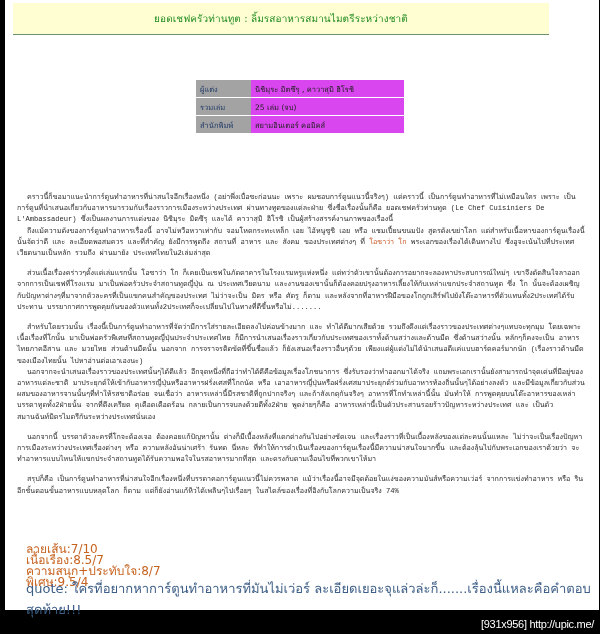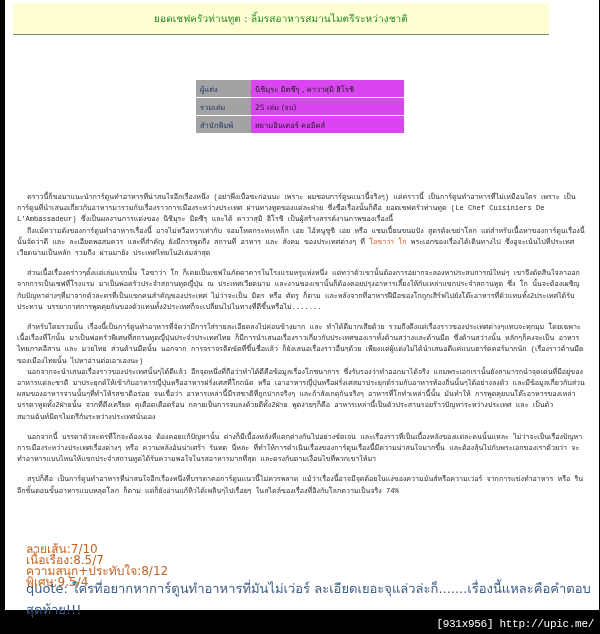--- a/index.html
+++ b/index.html
@@ -98,21 +98,21 @@
       left: 21px;
       top: 578px;
       font-size: 13px;
       color: #3d5e86;
     }
     .watermark {
       position: absolute;
       right: 6px;
       bottom: 4px;
       color: #ffffff;
-      font-family: Liberation Mono, monospace;
+      font-family: Liberation Sans, sans-serif;
       font-size: 11px;
       letter-spacing: -0.3px;
     }
   </style>
 </head>
 <body>
 
 <div class="page">
 
   <div class="header-band">
@@ -142,20 +142,20 @@
     <p>ส่วนเนื้อเรื่องคร่าวๆตั้งแต่เล่มแรกนั้น โอซาว่า โก ก็เคยเป็นเชฟในภัตตาคารในโรงแรมหรูแห่งหนึ่ง แต่ทว่าตัวเขานั้นต้องการอยากจะลองหาประสบการณ์ใหม่ๆ เขาจึงตัดสินใจลาออกจากการเป็นเชฟที่โรงแรม มาเป็นพ่อครัวประจำสถานทูตญี่ปุ่น ณ ประเทศเวียดนาม และงานของเขานั้นก็ต้องคอยปรุงอาหารเลี้ยงให้กับเหล่าแขกประจำสถานทูต ซึ่ง โก นั้นจะต้องเผชิญกับปัญหาต่างๆที่มาจากตัวละครที่เป็นแขกคนสำคัญของประเทศ ไม่ว่าจะเป็น มิตร หรือ ศัตรู ก็ตาม และหลังจากที่อาหารฝีมือของโกถูกเสิร์ฟไปยังโต๊ะอาหารที่ตัวแทนทั้ง2ประเทศได้รับประทาน บรรยากาศการพูดคุยกันของตัวแทนทั้ง2ประเทศก็จะเปลี่ยนไปในทางที่ดีขึ้นหรือไม่.......</p>
     <p>สำหรับโดยรวมนั้น เรื่องนี้เป็นการ์ตูนทำอาหารที่จัดว่ามีการใส่รายละเอียดลงไปค่อนข้างมาก และ ทำได้ดีมากเสียด้วย รวมถึงดึงแต่เรื่องราวของประเทศต่างๆแทบจะทุกมุม โดยเฉพาะ เนื้อเรื่องที่โกนั้น มาเป็นพ่อครัวพิเศษที่สถานทูตญี่ปุ่นประจำประเทศไทย ก็มีการนำเสนอเรื่องราวเกี่ยวกับประเทศของเราทั้งด้านสว่างและด้านมืด ซึ่งด้านสว่างนั้น หลักๆก็คงจะเป็น อาหารไทยภาคอีสาน และ มวยไทย ส่วนด้านมืดนั้น นอกจาก การจราจรติดขัดที่ขึ้นชื่อแล้ว ก็ยังเสนอเรื่องราวอื่นๆด้วย เพียงแต่ผู้แต่งไม่ได้นำเสนอดีแค่แบบฮาร์ดคอร์มากนัก (เรื่องราวด้านมืดของเมืองไทยนั้น ไปหาอ่านต่อเอาเองนะ)</p>
     <p class="cont">นอกจากจะนำเสนอเรื่องราวของประเทศนั้นๆได้ดีแล้ว อีกจุดหนึ่งที่ถือว่าทำได้ดีคือข้อมูลเรื่องโภชนาการ ซึ่งรับรองว่าทำออกมาได้จริง แถมพระเอกเรานั้นยังสามารถนำจุดเด่นที่มีอยู่ของอาหารแต่ละชาติ มาประยุกต์ให้เข้ากับอาหารญี่ปุ่นหรืออาหารฝรั่งเศสที่โกถนัด หรือ เอาอาหารญี่ปุ่นหรือฝรั่งเศสมาประยุกต์ร่วมกับอาหารท้องถิ่นนั้นๆได้อย่างลงตัว และมีข้อมูลเกี่ยวกับส่วนผสมของอาหารจานนั้นๆที่ทำให้รสชาติอร่อย จนเชื่อว่า อาหารเหล่านี้มีรสชาติที่ถูกปากจริงๆ และถ้าสังเกตุกันจริงๆ อาหารที่โกทำเหล่านี้นั้น มันทำให้ การพูดคุยบนโต๊ะอาหารของเหล่าบรรดาทูตทั้ง2ฝ่ายนั้น จากที่ตึงเครียด คุเดือดเดือดร้อน กลายเป็นการจบลงด้วยดีทั้ง2ฝ่าย พูดง่ายๆก็คือ อาหารเหล่านี้เป็นตัวประสานรอยร้าวปัญหาระหว่างประเทศ และ เป็นตัวสมานฉันท์มิตรไมตรีกันระหว่างประเทศนั่นเอง</p>
     <p>นอกจากนี้ บรรดาตัวละครที่โกจะต้องเจอ ต้องคอยแก้ปัญหานั้น ต่างก็มีเบื้องหลังที่แตกต่างกันไปอย่างชัดเจน และเรื่องราวที่เป็นเบื้องหลังของแต่ละคนนั้นแหละ ไม่ว่าจะเป็นเรื่องปัญหาการเมืองระหว่างประเทศเรื่องต่างๆ หรือ ความหลังอันน่าเศร้า รันทด นี่หละ ที่ทำให้การดำเนินเรื่องของการ์ตูนเรื่องนี้มีความน่าสนใจมากขึ้น และต้องลุ้นไปกับพระเอกของเราด้วยว่า จะทำอาหารแบบไหนให้แขกประจำสถานทูตได้รับความพอใจในรสอาหารมากที่สุด และตรงกับตามเงื่อนไขที่พวกเขาให้มา</p>
     <p>สรุปก็คือ เป็นการ์ตูนทำอาหารที่น่าสนใจอีกเรื่องหนึ่งที่บรรดาคอการ์ตูนแนวนี้ไม่ควรพลาด แม้ว่าเรื่องนี้อาจมีจุดด้อยในแง่ของความมันส์หรือความเว่อร์ จากการแข่งทำอาหาร หรือ รินอีกชั้นตอนขั้นอาหารแบบหลุดโลก ก็ตาม แต่ก็ยังอ่านแก้หิวได้เพลินๆไปเรื่อยๆ ในสไตล์ของเรื่องที่อิงกับโลกความเป็นจริง 74%</p>
   </div>
 
   <div class="ratings">
     <div>ลายเส้น:7/10</div>
     <div>เนื้อเรื่อง:8.5/7</div>
-    <div>ความสนุก+ประทับใจ:8/12</div>
+    <div>ความสนุก+ประทับใจ:8/7</div>
     <div>พิเศษ:9.5/4</div>
   </div>
 
   <div class="quote">quote: ใครที่อยากหาการ์ตูนทำอาหารที่มันไม่เว่อร์ ละเอียดเยอะจุแล่วล่ะก็.......เรื่องนี้แหละคือคำตอบสุดท้าย!!!</div>
 </div>
 
 <div class="watermark">[931x956] http://upic.me/</div>
 
 </body></html>

